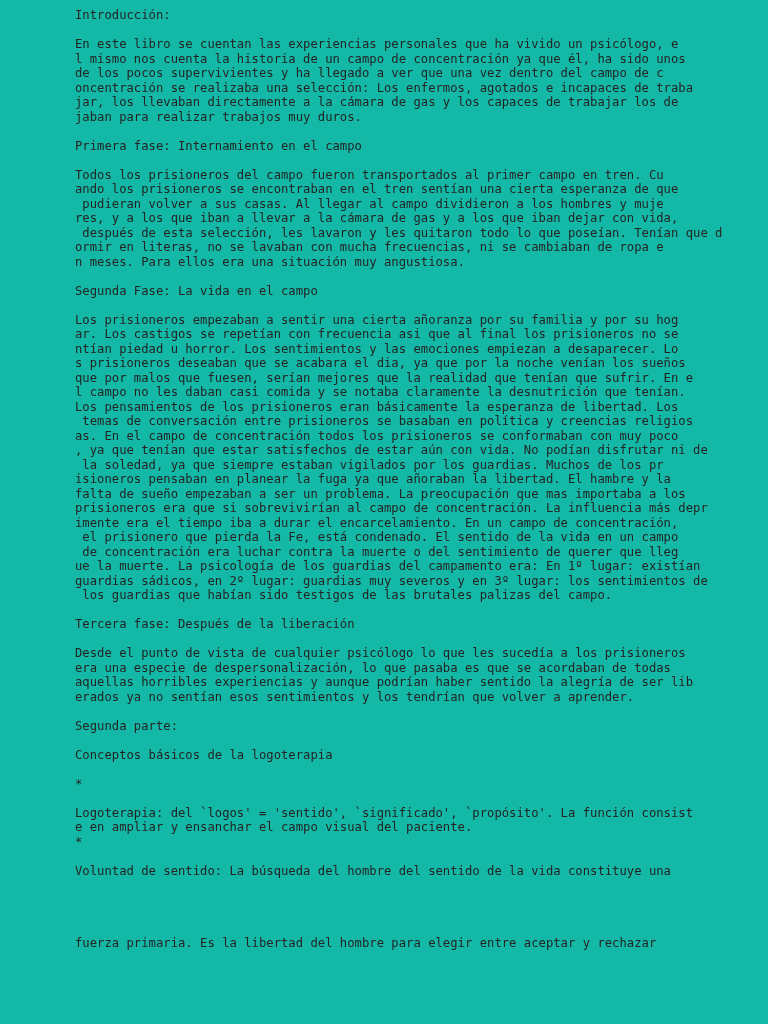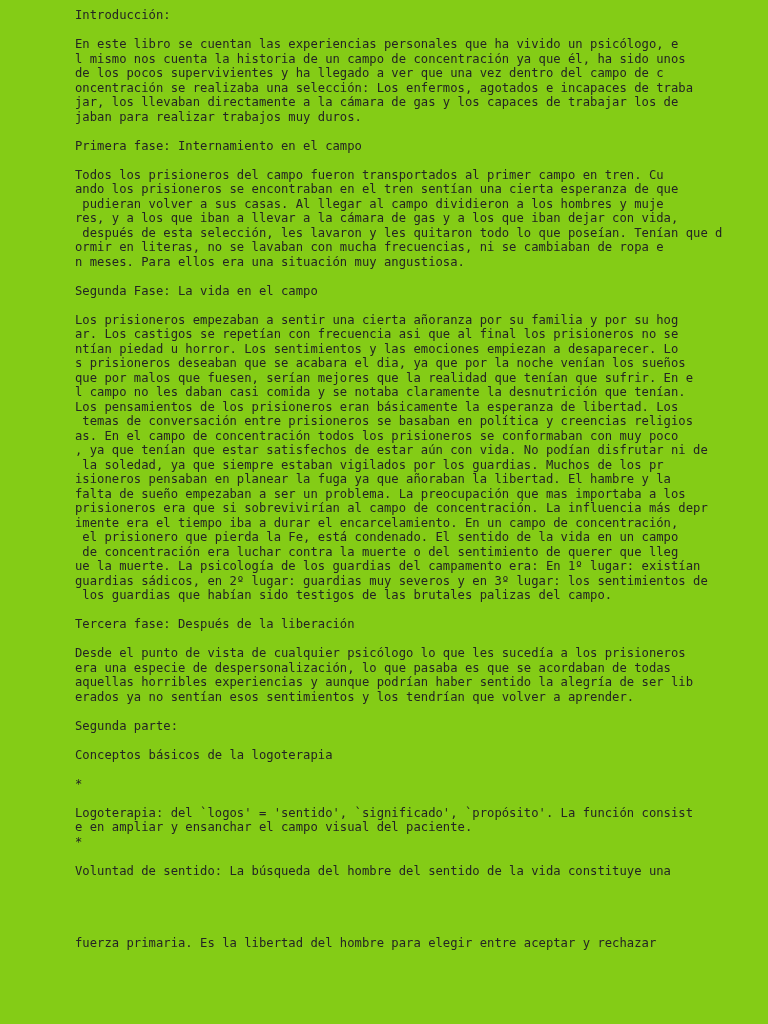--- a/index.html
+++ b/index.html
@@ -50,21 +50,21 @@
     height: 14.5px;
   }
 
   .pagebreak {
     height: 58px;
   }
 </style>
 </head>
 <body>
 
-<div id="page" style="background: #84cc16;">
+<div id="page" style="background: #14b8a6;">
   <div id="text-body" style="color: rgb(36, 36, 36);"><div class="para">Introducción:</div><div class="blank"></div><div class="para">En este libro se cuentan las experiencias personales que ha vivido un psicólogo, e
 l mismo nos cuenta la historia de un campo de concentración ya que él, ha sido unos
 de los pocos supervivientes y ha llegado a ver que una vez dentro del campo de c
 oncentración se realizaba una selección: Los enfermos, agotados e incapaces de traba
 jar, los llevaban directamente a la cámara de gas y los capaces de trabajar los de
 jaban para realizar trabajos muy duros.</div><div class="blank"></div><div class="para">Primera fase: Internamiento en el campo</div><div class="blank"></div><div class="para">Todos los prisioneros del campo fueron transportados al primer campo en tren. Cu
 ando los prisioneros se encontraban en el tren sentían una cierta esperanza de que
  pudieran volver a sus casas. Al llegar al campo dividieron a los hombres y muje
 res, y a los que iban a llevar a la cámara de gas y a los que iban dejar con vida,
  después de esta selección, les lavaron y les quitaron todo lo que poseían. Tenían que d

